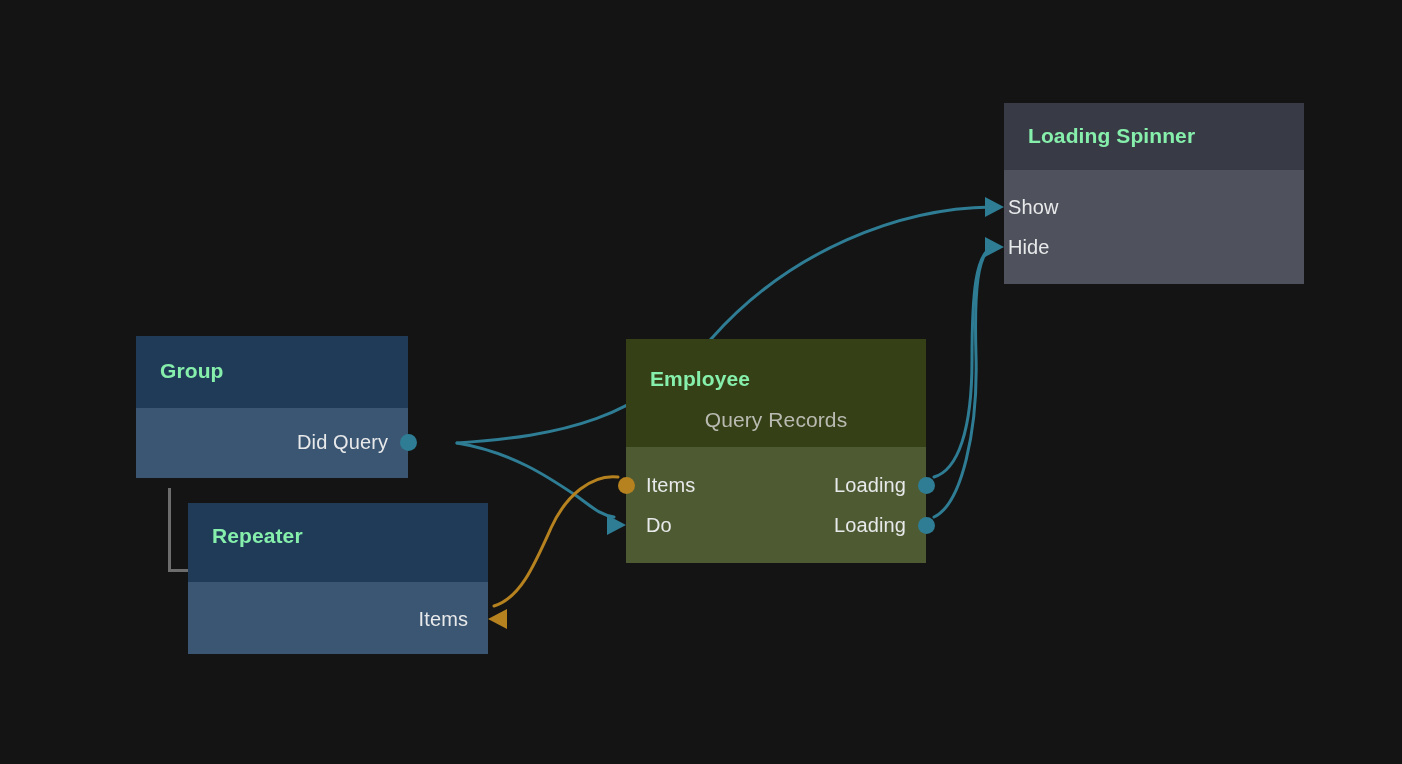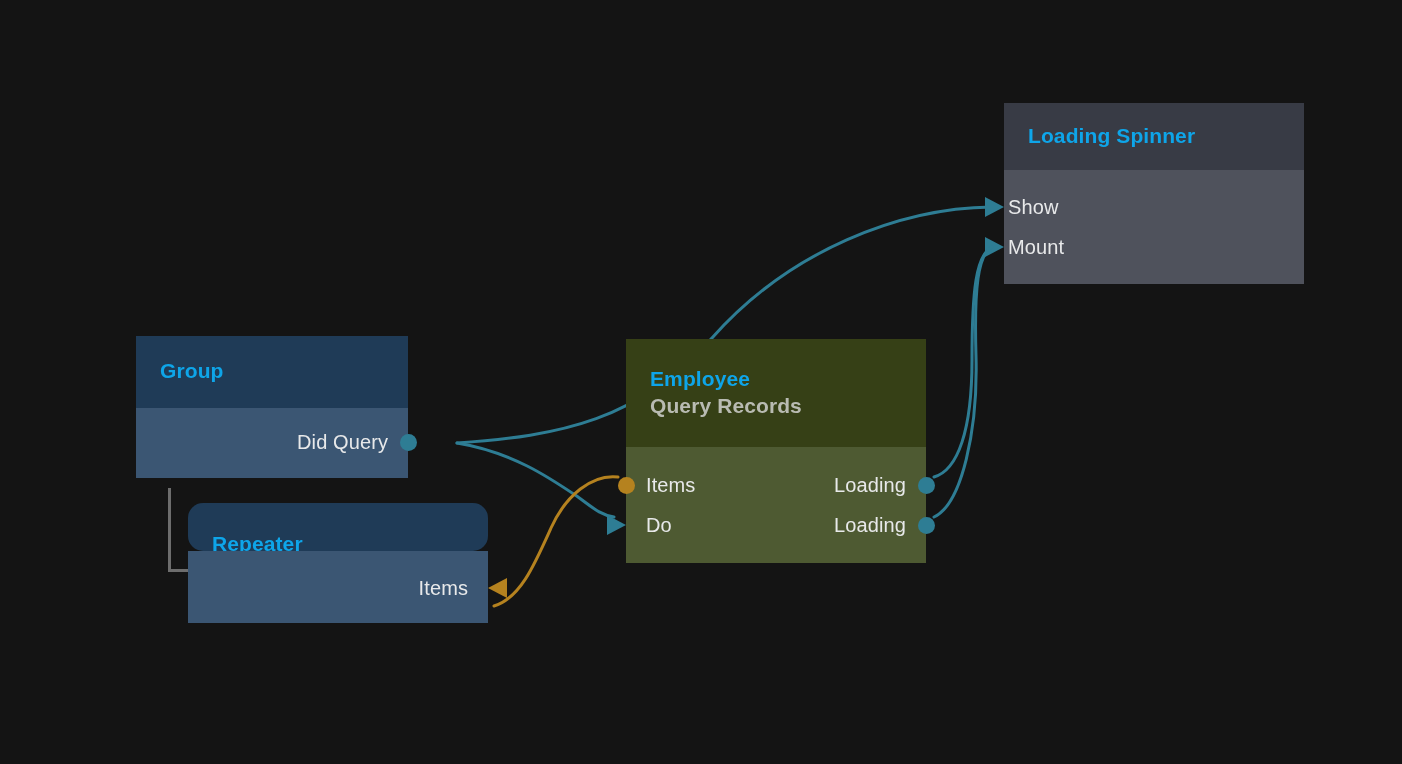--- a/index.html
+++ b/index.html
@@ -48,31 +48,32 @@
     z-index: 20;
     box-sizing: border-box;
   }
   .node-header {
     padding: 22px 24px 20px 24px;
     box-sizing: border-box;
   }
   .node-title {
     font-size: 21px;
     font-weight: bold;
-    color: #0ea5e9;
+    color: #86efac;
     line-height: 1.2;
     letter-spacing: 0.1px;
   }
   .node-subtitle {
     font-size: 21px;
-    font-weight: bold;
+    font-weight: normal;
     color: #b9bbb2;
     line-height: 1.25;
-    margin-top: 2px;
+    margin-top: 16px;
     letter-spacing: 0.1px;
+    text-align: center;
   }
   .node-body {
     position: relative;
     box-sizing: border-box;
     padding: 14px 0 22px 0;
   }
 
   
   .port-row {
     position: relative;
@@ -160,21 +161,21 @@
       </div>
     </div>
   </div>
 
   <div id="tree-bracket" style="left:0; top:0; width:1402px; height:764px;">
     <div class="bracket-v" style="left:168px; top:488px; height:84px;"></div>
     <div class="bracket-h" style="left:168px; top:569px; width:21px;"></div>
   </div>
 
   <div class="node" style="left:188px; top:503px; width:300px;">
-    <div class="node-header" style="background:#1f3b57; height:48px; padding-top:28px;border-radius:15px;">
+    <div class="node-header" style="background:#1f3b57; height:79px; padding-top:20px;">
       <div class="node-title">Repeater</div>
     </div>
     <div class="node-body" style="background:#3b5673; height:72px; padding-top:17px;">
       <div class="port-row out">
         <span class="port-label">Items</span>
         <span class="port-arrow right-edge-back"></span>
       </div>
     </div>
   </div>
 
@@ -206,21 +207,21 @@
     <div class="node-header" style="background:#383b45; height:67px; padding-top:20px;">
       <div class="node-title">Loading Spinner</div>
     </div>
     <div class="node-body" style="background:#4f525c; height:114px; padding-top:17px;">
       <div class="port-row in">
         <span class="port-arrow left-edge"></span>
         <span class="port-label">Show</span>
       </div>
       <div class="port-row in">
         <span class="port-arrow left-edge"></span>
-        <span class="port-label">Mount</span>
+        <span class="port-label">Hide</span>
       </div>
     </div>
   </div>
 
   <svg id="edges-over" class="edge-layer">
     <path class="edge-path" stroke="#2e7d94" d="M 457 443 C 512 452 550 478 578 497 C 592 507 600 515 614 517"></path>
     <path class="edge-path" stroke="#b5821f" d="M 618 477 C 592 474 566 495 551 528 C 534 566 520 598 494 606"></path>
     <path class="edge-path" stroke="#2e7d94" d="M 934 477 C 958 470 972 430 972 360 C 972 290 976 255 992 247"></path>
     <path class="edge-path" stroke="#2e7d94" d="M 934 517 C 962 504 978 430 976 356 C 974 288 978 254 992 247"></path>
   </svg>

